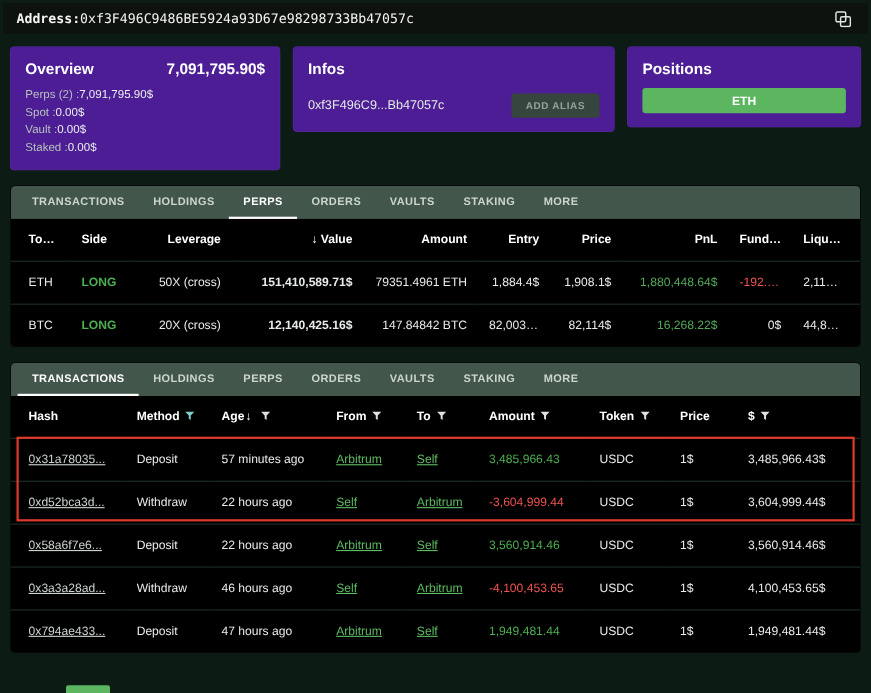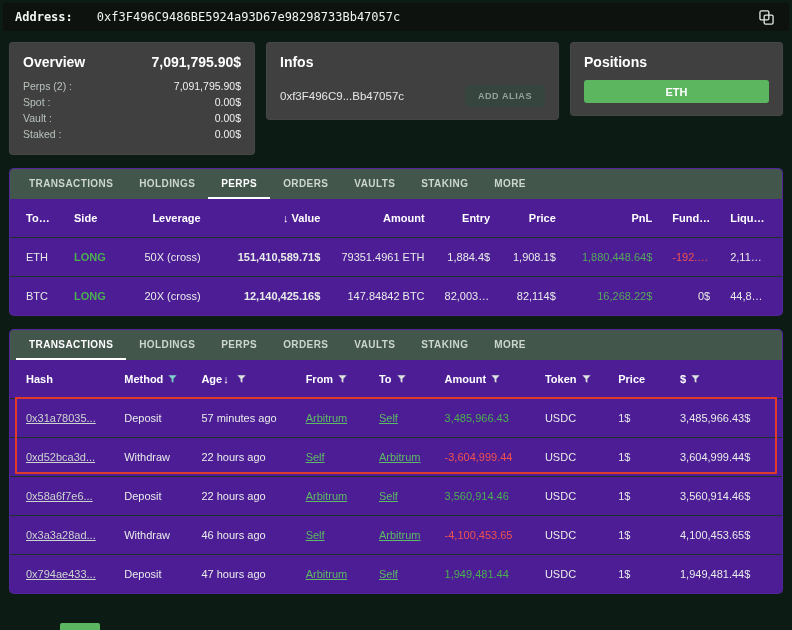--- a/index.html
+++ b/index.html
@@ -2,41 +2,41 @@
 <html><head>
 <meta charset="utf-8">
 <style>
   *{margin:0;padding:0;box-sizing:border-box}
   html,body{width:792px;height:630px;overflow:hidden}
   body{background:#0c1c15;font-family:"Liberation Sans",sans-serif;color:#e8ece9;position:relative}
 
   
   .address-bar{margin:3px 3px 0;height:28px;background:#0e120f;display:flex;align-items:center;padding:0 12px}
   .addr-label,.addr-value{font-family:"DejaVu Sans Mono","Liberation Mono",monospace;font-size:12px;color:#f2f4f2}
-  .addr-label{font-weight:700;margin-right:24px}
+  .addr-label{font-weight:700;margin-right:0}
   .copy-btn{margin-left:auto;width:22px;height:22px;display:flex;align-items:center;justify-content:center;color:#e0e6e2;cursor:pointer}
 
   
   .cards{display:flex;align-items:flex-start;gap:11px;margin:11px 9px 0}
-  .card{background:#404040;border-radius:4px;padding:11px 13px 12px;border:1px solid rgba(255,255,255,.03)}
+  .card{background:#4c1d95;border-radius:4px;padding:11px 13px 12px;border:1px solid rgba(255,255,255,.03)}
   .card-overview{width:246px}
   .card-infos{width:293px}
   .card-positions{flex:1}
   .card-head{display:flex;justify-content:space-between;align-items:center;font-size:14px;font-weight:700;color:#fff}
   .kv{margin-top:8px}
-  .kv-row{display:flex;justify-content:space-between;font-size:10.5px;line-height:16px}
+  .kv-row{display:flex;font-size:10.5px;line-height:16px}
   .kv-label{color:#b7c2ba}
   .kv-value{color:#edf1ee}
   .infos-row{display:flex;justify-content:space-between;align-items:center;margin-top:15px}
   .infos-addr{font-size:11.5px;color:#e4e9e5}
   .btn-alias{background:#36453d;color:#95a49b;font-size:9px;font-weight:700;letter-spacing:.6px;padding:6px 13px;border-radius:3px;border:none;cursor:pointer;font-family:inherit}
   .btn-eth{display:block;margin-top:10px;width:100%;height:23px;background:#5cb65f;border:none;border-radius:3px;color:#fff;font-size:11px;font-weight:700;cursor:pointer;font-family:inherit}
 
   
-  .panel{margin:13px 9px 0;background:#4c1d95;border-radius:5px;overflow:hidden;border:1px solid rgba(255,255,255,.04)}
+  .panel{margin:13px 9px 0;background:#000000;border-radius:5px;overflow:hidden;border:1px solid rgba(255,255,255,.04)}
   .tabbar{display:flex;height:30px;background:#43564c;padding:0 6px}
   .tab{display:flex;align-items:center;padding:0 13px;font-size:10px;font-weight:700;letter-spacing:.4px;color:#ccd6cf;cursor:pointer;border-bottom:2px solid transparent}
   .tab.active{color:#fff;border-bottom-color:#fff}
 
   table{width:100%;border-collapse:collapse;table-layout:fixed;font-size:11px}
   th{font-weight:700;color:#fff}
   th,td{padding:13px 10px;white-space:nowrap;overflow:hidden;text-overflow:ellipsis}
   th:first-child,td:first-child{padding-left:16px}
   th:last-child,td:last-child{padding-right:16px}
   tbody td{border-top:1px solid #1d3127}

